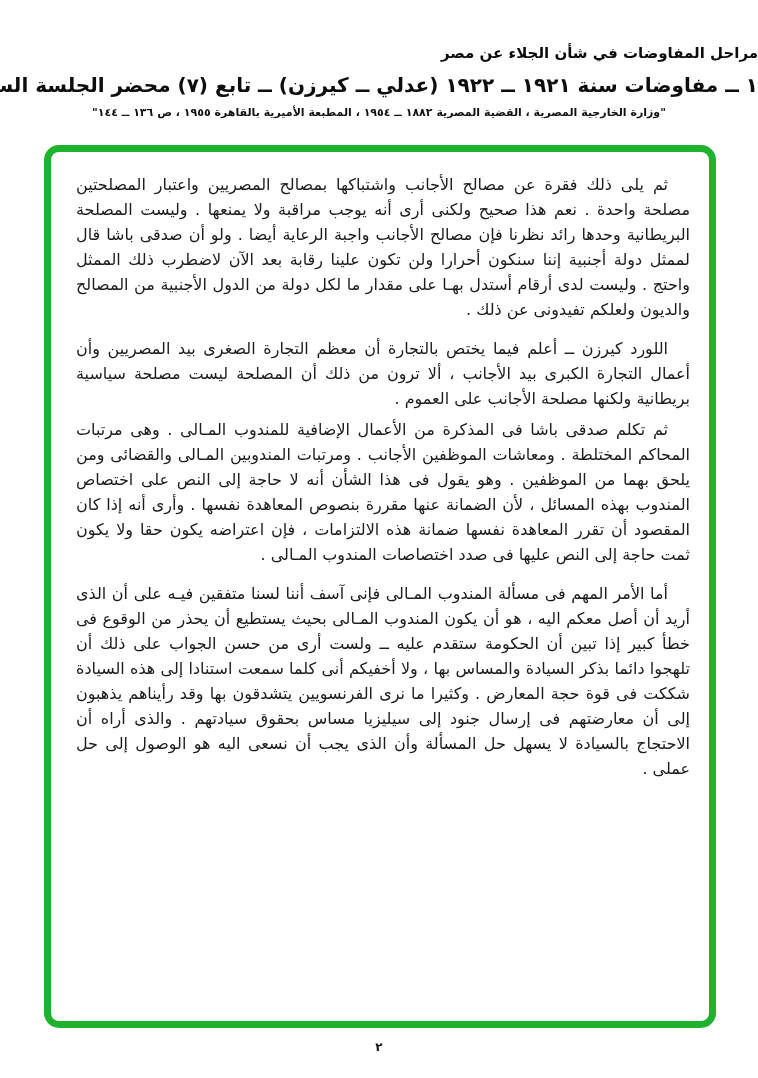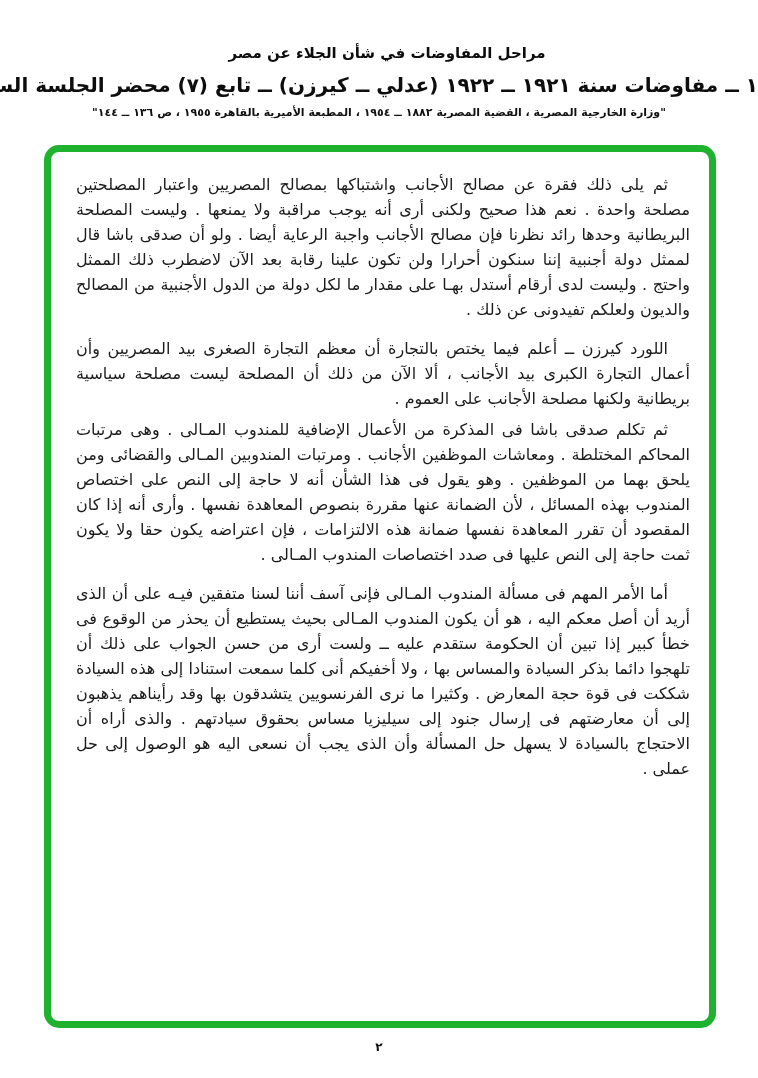--- a/index.html
+++ b/index.html
@@ -9,21 +9,21 @@
     font-family:"DejaVu Sans",sans-serif;
     color:#151515;
     overflow:hidden;
   }
   .header{
     position:absolute;top:44px;left:0;right:0;
     text-align:center;direction:rtl;
   }
   .title{
     font-size:15px;font-weight:bold;color:#0d0d0d;
-    margin:0 0 11px 16px;white-space:nowrap;
+    margin:0 0 11px 16px;white-space:nowrap;text-align:right;
   }
   .subtitle{
     font-size:20px;font-weight:bold;color:#0d0d0d;
     margin:0 0 9px 0;white-space:nowrap;
   }
   .source-note{
     font-size:11px;font-weight:bold;color:#101010;
     margin:0;white-space:nowrap;
   }
   .frame{
@@ -55,19 +55,19 @@
 
 <div class="header">
   <div class="title">مراحل المفاوضات في شأن الجلاء عن مصر</div>
   <div class="subtitle">١ ــ مفاوضات سنة ١٩٢١ ــ ١٩٢٢ (عدلي ــ كيرزن) ــ تابع (٧) محضر الجلسة السادسة ٢٩ يوليه ١٩٢١</div>
   <div class="source-note">"وزارة الخارجية المصرية ، القضية المصرية ١٨٨٢ ــ ١٩٥٤ ، المطبعة الأميرية بالقاهرة ١٩٥٥ ، ص ١٣٦ ــ ١٤٤"</div>
 </div>
 
 <div class="frame">
   <div class="doc-body">
     <p>ثم يلى ذلك فقرة عن مصالح الأجانب واشتباكها بمصالح المصريين واعتبار المصلحتين مصلحة واحدة . نعم هذا صحيح ولكنى أرى أنه يوجب مراقبة ولا يمنعها . وليست المصلحة البريطانية وحدها رائد نظرنا فإن مصالح الأجانب واجبة الرعاية أيضا . ولو أن صدقى باشا قال لممثل دولة أجنبية إننا سنكون أحرارا ولن تكون علينا رقابة بعد الآن لاضطرب ذلك الممثل واحتج . وليست لدى أرقام أستدل بهـا على مقدار ما لكل دولة من الدول الأجنبية من المصالح والديون ولعلكم تفيدونى عن ذلك .</p>
-    <p class="tight">اللورد كيرزن ــ أعلم فيما يختص بالتجارة أن معظم التجارة الصغرى بيد المصريين وأن أعمال التجارة الكبرى بيد الأجانب ، ألا الآن من ذلك أن المصلحة ليست مصلحة سياسية بريطانية ولكنها مصلحة الأجانب على العموم .</p>
+    <p class="tight">اللورد كيرزن ــ أعلم فيما يختص بالتجارة أن معظم التجارة الصغرى بيد المصريين وأن أعمال التجارة الكبرى بيد الأجانب ، ألا ترون من ذلك أن المصلحة ليست مصلحة سياسية بريطانية ولكنها مصلحة الأجانب على العموم .</p>
     <p>ثم تكلم صدقى باشا فى المذكرة من الأعمال الإضافية للمندوب المـالى . وهى مرتبات المحاكم المختلطة . ومعاشات الموظفين الأجانب . ومرتبات المندوبين المـالى والقضائى ومن يلحق بهما من الموظفين . وهو يقول فى هذا الشأن أنه لا حاجة إلى النص على اختصاص المندوب بهذه المسائل ، لأن الضمانة عنها مقررة بنصوص المعاهدة نفسها . وأرى أنه إذا كان المقصود أن تقرر المعاهدة نفسها ضمانة هذه الالتزامات ، فإن اعتراضه يكون حقا ولا يكون ثمت حاجة إلى النص عليها فى صدد اختصاصات المندوب المـالى .</p>
     <p>أما الأمر المهم فى مسألة المندوب المـالى فإنى آسف أننا لسنا متفقين فيـه على أن الذى أريد أن أصل معكم اليه ، هو أن يكون المندوب المـالى بحيث يستطيع أن يحذر من الوقوع فى خطأ كبير إذا تبين أن الحكومة ستقدم عليه ــ ولست أرى من حسن الجواب على ذلك أن تلهجوا دائما بذكر السيادة والمساس بها ، ولا أخفيكم أنى كلما سمعت استنادا إلى هذه السيادة شككت فى قوة حجة المعارض . وكثيرا ما نرى الفرنسويين يتشدقون بها وقد رأيناهم يذهبون إلى أن معارضتهم فى إرسال جنود إلى سيليزيا مساس بحقوق سيادتهم . والذى أراه أن الاحتجاج بالسيادة لا يسهل حل المسألة وأن الذى يجب أن نسعى اليه هو الوصول إلى حل عملى .</p>
   </div>
 </div>
 
 <div class="page-footer">٢</div>
 
 </body></html>

